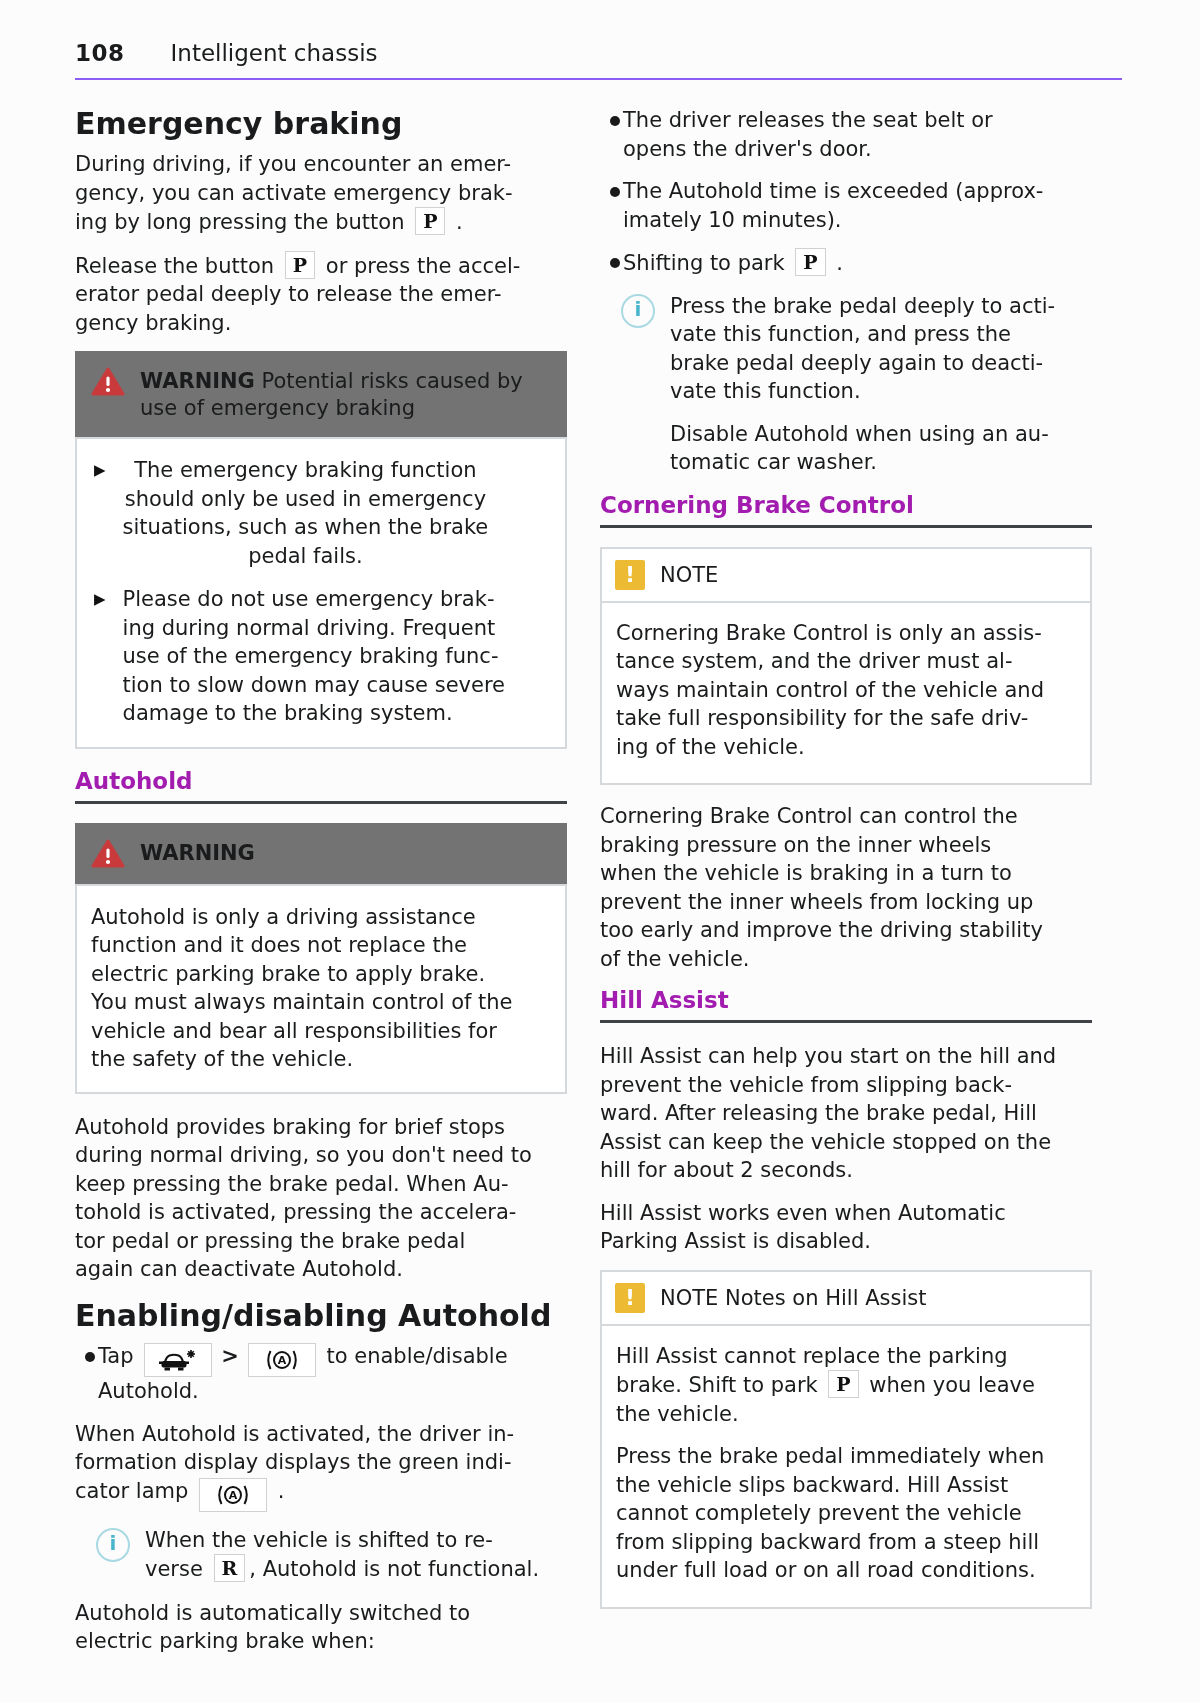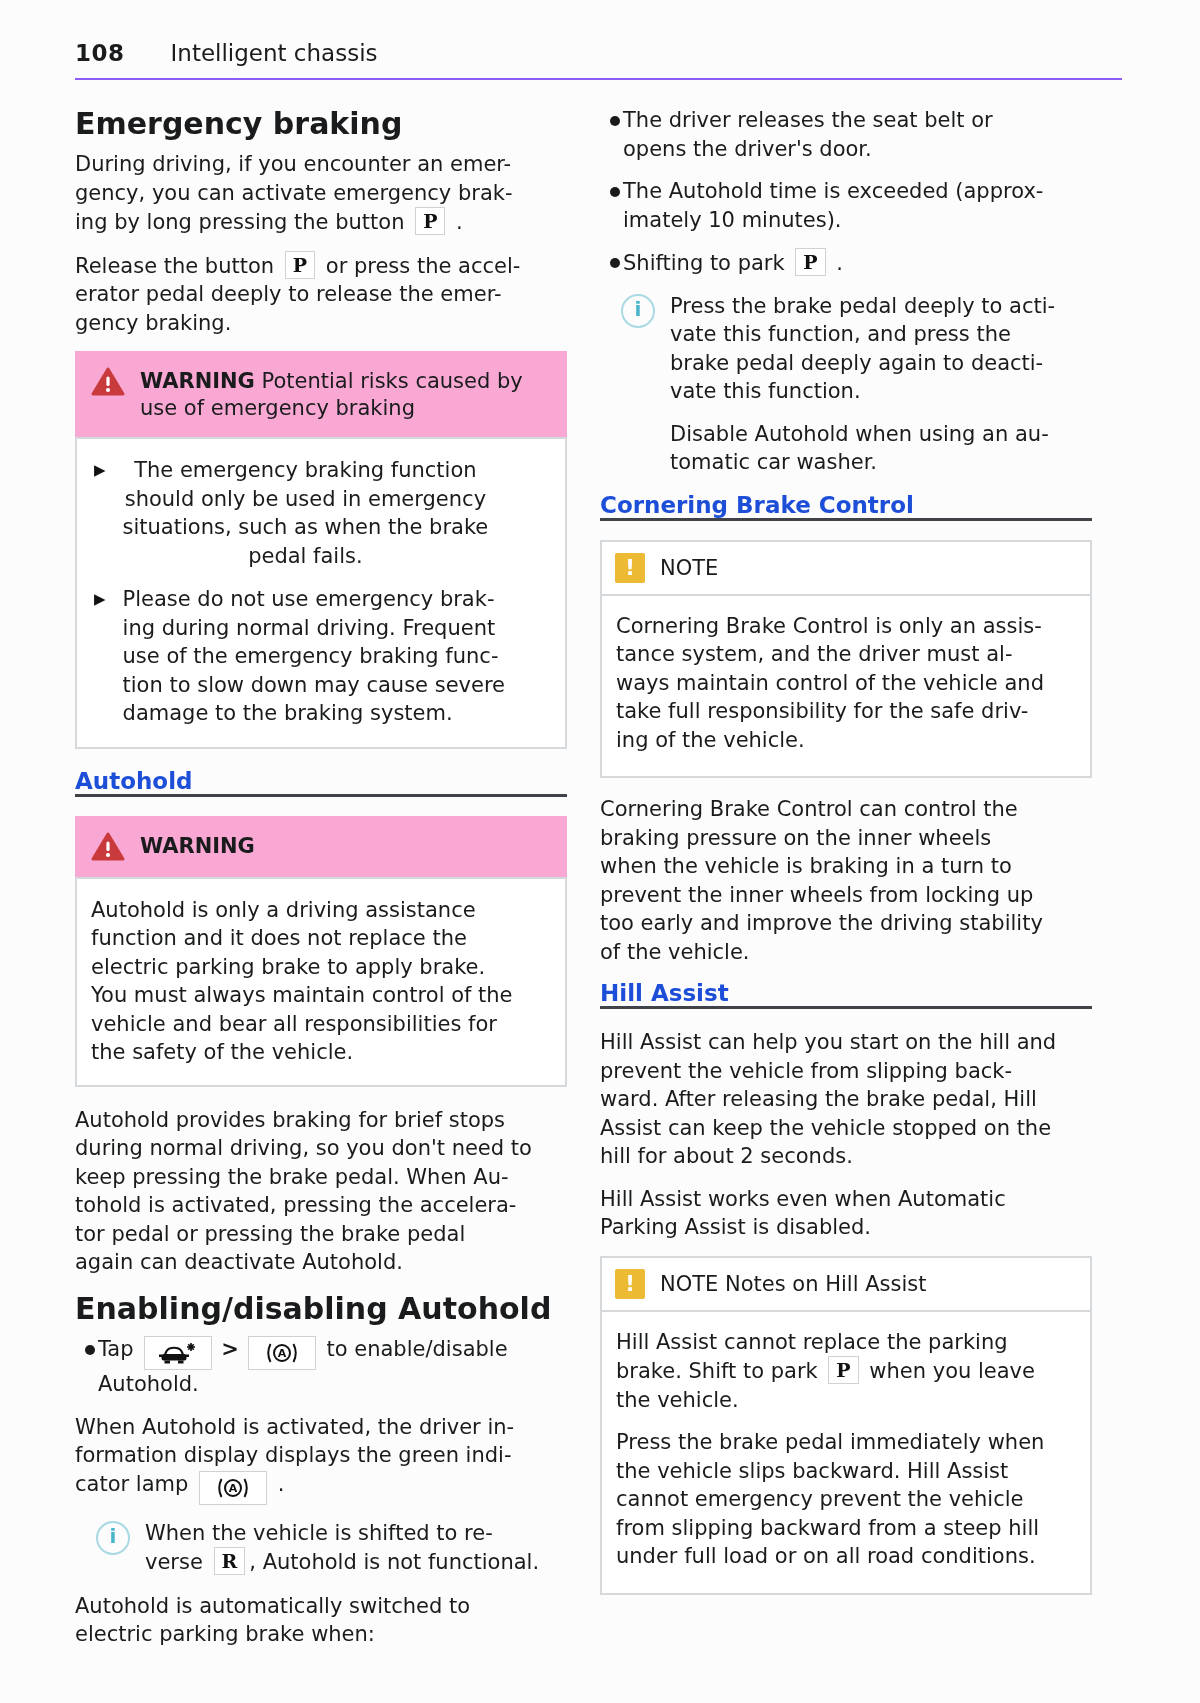--- a/index.html
+++ b/index.html
@@ -15,26 +15,26 @@
     border-bottom:2px solid #8b5cf6;padding-bottom:12px;
     font-size:23px;
   }
   .page-num{font-weight:bold;letter-spacing:.5px;}
   .page-title{font-weight:normal;}
   .cols{position:absolute;left:75px;top:106px;display:flex;gap:33px;}
   .col{width:492px;}
   p.block{white-space:pre-line;font-size:21px;line-height:28.5px;margin:0 0 14px;}
   .subheading{font-size:30px;font-weight:bold;margin:0 0 9px;}
   .section{
-    font-size:23px;font-weight:bold;color:#1d4ed8;
-    border-bottom:3px solid #3f4347;margin:5px 0 19px;
+    font-size:23px;font-weight:bold;color:#a21caf;
+    border-bottom:3px solid #3f4347;padding-bottom:7px;margin:5px 0 19px;
   }
   .warning{margin:5px 0 19px;}
   .warning-header{
-    background:#f9a8d4;display:flex;gap:15px;align-items:flex-start;
+    background:#737373;display:flex;gap:15px;align-items:flex-start;
     padding:15px 16px;font-size:21px;line-height:27px;
   }
   .warning-title{white-space:pre-line;padding-top:2px;}
   .warning-title .lbl{font-weight:bold;}
   .warning-body{border:2px solid #d6d9db;background:#fff;padding:17px 14px 4px;}
   .note{border:2px solid #d6d9db;background:#fff;margin:3px 0 17px;}
   .note-header{
     display:flex;gap:15px;align-items:center;padding:11px 13px;
     border-bottom:2px solid #d6d9db;font-size:21px;
   }
@@ -245,20 +245,20 @@
           <div class="note-header">
             <span class="note-icon">!</span>
             <div class="note-title"><span class="lbl">NOTE</span><span> Notes on Hill Assist</span></div>
           </div>
           <div class="note-body">
             <p class="block"><span>Hill Assist cannot replace the parking
 brake. Shift to park </span><span class="key">P</span><span> when you leave
 the vehicle.</span></p>
             <p class="block"><span>Press the brake pedal immediately when
 the vehicle slips backward. Hill Assist
-cannot emergency prevent the vehicle
+cannot completely prevent the vehicle
 from slipping backward from a steep hill
 under full load or on all road conditions.</span></p>
           </div>
         </div>
       </div>
   </div>
 </div>
 
 </body></html>

